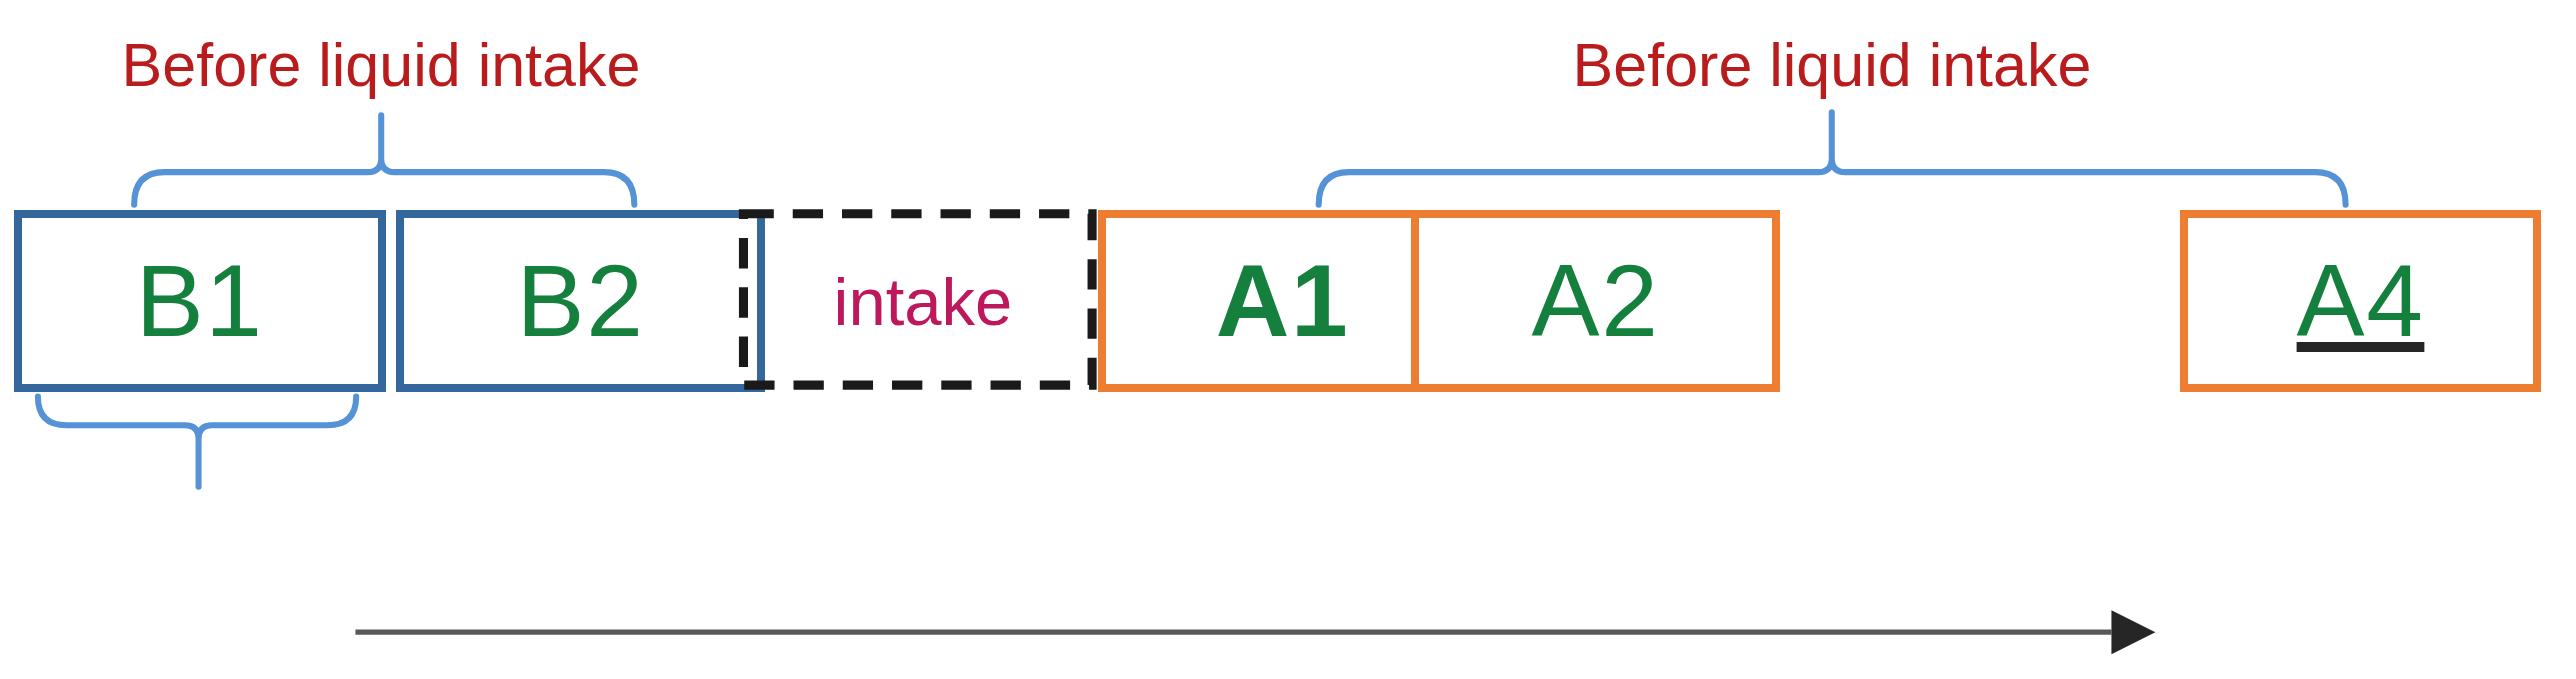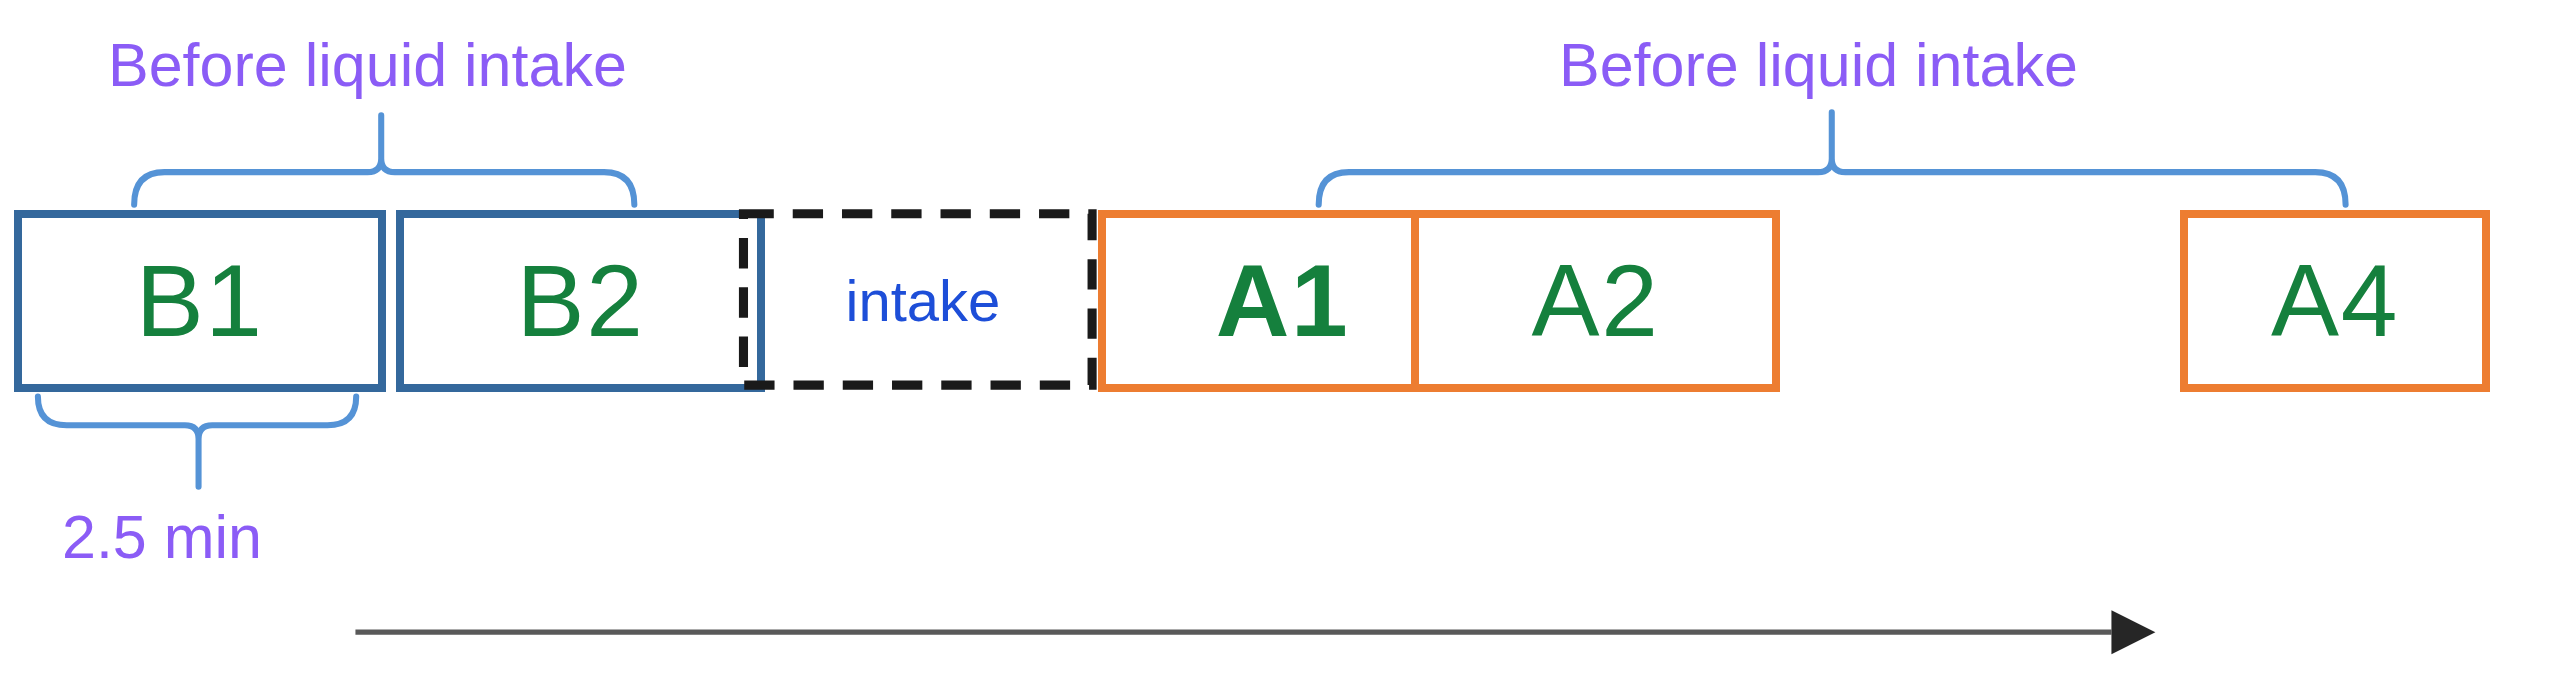--- a/index.html
+++ b/index.html
@@ -38,56 +38,56 @@
   .box-before { border: 8.3px solid #34689C; }
   .box-after  { border: 8.3px solid #ED7D31; }
   .box-intake { border: none; background: transparent; z-index: 2; }
   .box-label {
     font-size: 102px;
     line-height: 1;
     color: #15803d;
     letter-spacing: 1.5px;
   }
   .intake-label {
-    font-size: 58px;
+    font-size: 67px;
     line-height: 1;
-    color: #1d4ed8;
+    color: #be185d;
   }
   
   .b1 { left: 13.6px;   width: 372px; }
   .b2 { left: 396px;  width: 369px; }
   .bi { left: 747px;  width: 352px; }
   .a1 { left: 1098px; width: 369px; font-weight: bold; }
   .a2 { left: 1411px; width: 369px; }
   .a3 { left: 1820px; width: 369px; }
-  .a4 { left: 2180px; width: 310px; }
+  .a4 { left: 2180px; width: 361px; text-decoration: underline; }
 
   .caption {
     position: absolute;
+    text-align: center;
     font-size: 61px;
     line-height: 1.15;
-    color: #8b5cf6;
+    color: #b91c1c;
     white-space: nowrap;
     z-index: 4;
   }
   .caption-before { left: 108px;  top: 30px;  width: 546px; }
   .caption-after  { left: 1559px; top: 30px;  width: 546px; }
   .caption-min    { left: 62px;   top: 502px; width: 303px; }
   .caption-time   { left: 2163px; top: 587px; width: 227px; }
 </style>
 </head>
 <body>
 
 <div class="canvas">
 
   <div class="caption caption-before">Before liquid intake</div>
 
   <div class="caption caption-after">Before liquid intake</div>
 
-  <div class="caption caption-min">2.5 min</div>
 
 
   <div class="box box-before b1">
     <span class="box-label">B1</span>
   </div>
   <div class="box box-before b2">
     <span class="box-label">B2</span>
   </div>
   <div class="box box-intake bi">
     <span class="intake-label">intake</span>

